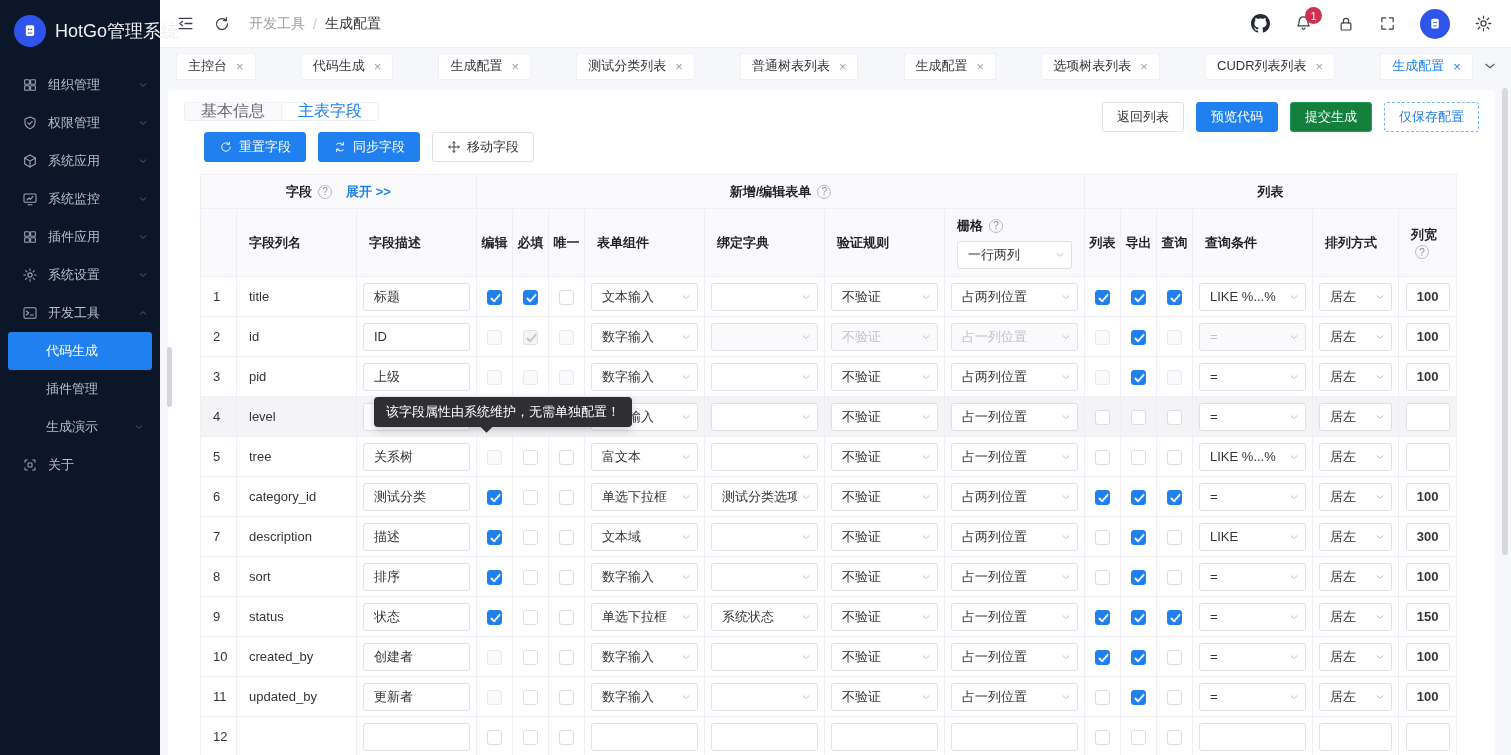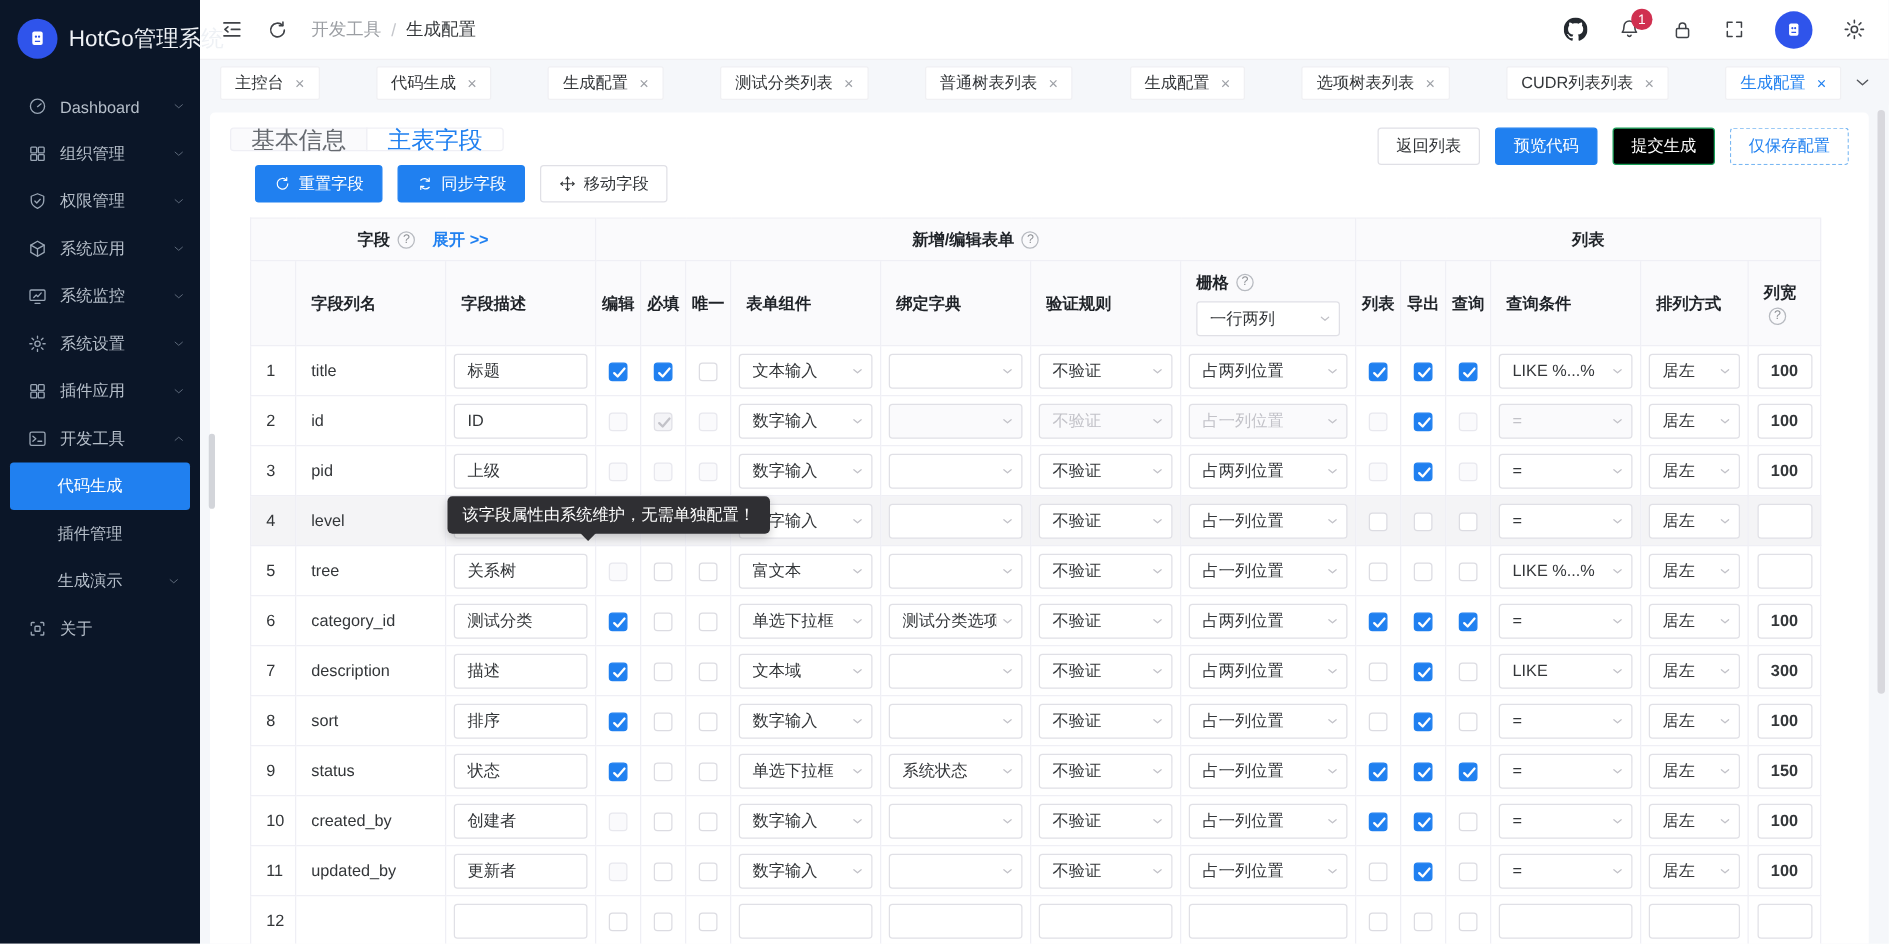--- a/index.html
+++ b/index.html
@@ -43,28 +43,28 @@
   .chip .close-x { color:#9ea1a7; font-size:13px; line-height:1; }
   .chip.active { color:#2080f0; }
   .chip.active .close-x { color:#2080f0; }
   .tabs-collapse { color:#54575c; display:flex; cursor:pointer; }
 
   
   .content { flex:1; padding:6px 16px 0 8px; overflow:hidden; position:relative; }
   .card { background:#fff; border-radius:4px; padding:12px 16px; height:820px; }
   .card-head { display:flex; align-items:flex-start; justify-content:space-between; }
   .ptabs { display:flex; }
-  .ptab { height:19px; display:flex; align-items:center; padding:0 16px; border:1px solid #efeff5; background:#fafafc; color:#666a70; font-size:19px; cursor:pointer; }
+  .ptab { height:19px; display:flex; align-items:center; padding:0 16px; border:1px solid #efeff5; background:#fafafc; color:#666a70; font-size:16px; cursor:pointer; }
   .ptab:first-child { border-radius:3px 0 0 3px; }
   .ptab + .ptab { margin-left:-1px; border-radius:0 3px 3px 0; }
   .ptab.active { background:#fff; color:#2080f0; }
   .head-btns { display:flex; gap:12px; align-items:center; }
   .btn { height:30px; display:flex; align-items:center; gap:6px; padding:0 14px; border-radius:3px; font-size:13px; cursor:pointer; border:1px solid #e0e0e6; background:#fff; color:#333639; white-space:nowrap; }
   .btn.primary { background:#2080f0; border-color:#2080f0; color:#fff; }
-  .btn.success { background:#000000; border-color:#18a058; color:#fff; }
+  .btn.success { background:#15803d; border-color:#18a058; color:#fff; }
   .btn.dashed { border:1px dashed #79b7f2; color:#2080f0; }
   .toolbar { margin-left:20px; display:flex; gap:12px; }
   .btn .b-icon { display:flex; }
 
   
   .tbl-wrap { margin:12px 0 0 16px; }
   table.ftable { border-collapse:collapse; table-layout:fixed; width:1256px; border-top:1px solid #efeff5; border-left:1px solid #efeff5; }
   .ftable th, .ftable td { border-right:1px solid #efeff5; border-bottom:1px solid #efeff5; font-size:13px; vertical-align:middle; }
   .ftable thead th { background:#fafafc; color:#1f2328; font-weight:600; }
   .group-row th { height:34px; text-align:center; }
@@ -91,21 +91,21 @@
 
   .cb { display:inline-block; width:15px; height:15px; border:1px solid #dcdce2; border-radius:3px; background:#fff; position:relative; vertical-align:middle; cursor:pointer; }
   .cb svg { position:absolute; left:1px; top:2px; display:none; }
   .cb.checked { background:#2080f0; border-color:#2080f0; }
   .cb.checked svg { display:block; }
   .cb.disabled { background:#fafafc; border-color:#e8e8ee; cursor:not-allowed; }
   .cb.disabled-checked { background:#f4f4f7; border-color:#e0e0e6; cursor:not-allowed; }
   .cb.disabled-checked svg { display:block; }
 
   
-  .tooltip { position:absolute; left:358px; top:397px; background:#2f2f33; color:#fff; font-size:13px; padding:6px 12px; border-radius:4px; white-space:nowrap; z-index:50; box-shadow:0 3px 8px rgba(0,0,0,.2); }
+  .tooltip { position:absolute; left:374px; top:397px; background:#2f2f33; color:#fff; font-size:13px; padding:6px 12px; border-radius:4px; white-space:nowrap; z-index:50; box-shadow:0 3px 8px rgba(0,0,0,.2); }
   .tooltip .arrow { position:absolute; bottom:-4px; left:108px; width:9px; height:9px; background:#2f2f33; transform:rotate(45deg); }
 
   
   .scroll-main { position:absolute; right:3px; top:88px; width:6px; height:467px; border-radius:3px; background:#d8d8dd; z-index:40; }
   .scroll-mini { position:absolute; left:167px; top:347px; width:5px; height:60px; border-radius:3px; background:#d3d5da; z-index:40; }
 </style>
 </head>
 <body>
 
 <div class="app">
@@ -119,114 +119,100 @@
             <circle cx="13.5" cy="10" r="1.1" fill="#2f54eb"></circle>
             <path d="M9.5 14.5h5" stroke="#2f54eb" stroke-width="1.2" fill="none"></path>
           </svg>
       </span>
       <span class="logo-title">HotGo管理系统</span>
     </div>
     <nav class="menu">
         <div class="menu-item">
           <span class="mi-icon">
             <svg width="16" height="16" viewBox="0 0 24 24" fill="none" stroke="currentColor" stroke-width="1.6" stroke-linecap="round" stroke-linejoin="round">
-              <circle cx="12" cy="12" r="8.5"></circle>
-              <path d="M12 12.5l4.4-3.4"></path>
-            </svg>
-          </span>
-          <span class="mi-label">Dashboard</span>
+              <rect x="4" y="4" width="7" height="7" rx="1"></rect>
+              <rect x="13" y="4" width="7" height="7" rx="1"></rect>
+              <rect x="4" y="13" width="7" height="7" rx="1"></rect>
+              <rect x="13" y="13" width="7" height="7" rx="1"></rect>
+            </svg>
+          </span>
+          <span class="mi-label">组织管理</span>
+          <span class="mi-chev">
+            <svg width="10" height="10" viewBox="0 0 24 24" fill="none" stroke="currentColor" stroke-width="1.6" stroke-linecap="round" stroke-linejoin="round">
+              <path d="M5 9l7 6 7-6"></path>
+            </svg>
+          </span>
+        </div>
+        <div class="menu-item">
+          <span class="mi-icon">
+            <svg width="16" height="16" viewBox="0 0 24 24" fill="none" stroke="currentColor" stroke-width="1.6" stroke-linecap="round" stroke-linejoin="round">
+              <path d="M12 3l7.5 3v5.2c0 4.6-3.2 7.6-7.5 9.3-4.3-1.7-7.5-4.7-7.5-9.3V6z"></path>
+              <path d="M8.8 11.8l2.3 2.3 4.2-4.4"></path>
+            </svg>
+          </span>
+          <span class="mi-label">权限管理</span>
+          <span class="mi-chev">
+            <svg width="10" height="10" viewBox="0 0 24 24" fill="none" stroke="currentColor" stroke-width="1.6" stroke-linecap="round" stroke-linejoin="round">
+              <path d="M5 9l7 6 7-6"></path>
+            </svg>
+          </span>
+        </div>
+        <div class="menu-item">
+          <span class="mi-icon">
+            <svg width="16" height="16" viewBox="0 0 24 24" fill="none" stroke="currentColor" stroke-width="1.6" stroke-linecap="round" stroke-linejoin="round">
+              <path d="M12 3l8 4.6v8.8L12 21l-8-4.6V7.6z"></path>
+              <path d="M4 7.6l8 4.6 8-4.6M12 12.2V21"></path>
+            </svg>
+          </span>
+          <span class="mi-label">系统应用</span>
+          <span class="mi-chev">
+            <svg width="10" height="10" viewBox="0 0 24 24" fill="none" stroke="currentColor" stroke-width="1.6" stroke-linecap="round" stroke-linejoin="round">
+              <path d="M5 9l7 6 7-6"></path>
+            </svg>
+          </span>
+        </div>
+        <div class="menu-item">
+          <span class="mi-icon">
+            <svg width="16" height="16" viewBox="0 0 24 24" fill="none" stroke="currentColor" stroke-width="1.6" stroke-linecap="round" stroke-linejoin="round">
+              <rect x="3" y="4.5" width="18" height="12.5" rx="1.5"></rect>
+              <path d="M7.5 13.5l3-3 2 2 4-4.5"></path>
+              <path d="M9 20.5h6"></path>
+            </svg>
+          </span>
+          <span class="mi-label">系统监控</span>
           <span class="mi-chev">
             <svg width="10" height="10" viewBox="0 0 24 24" fill="none" stroke="currentColor" stroke-width="1.6" stroke-linecap="round" stroke-linejoin="round">
               <path d="M5 9l7 6 7-6"></path>
             </svg>
           </span>
         </div>
         <div class="menu-item">
           <span class="mi-icon">
             <svg width="16" height="16" viewBox="0 0 24 24" fill="none" stroke="currentColor" stroke-width="1.6" stroke-linecap="round" stroke-linejoin="round">
               <rect x="4" y="4" width="7" height="7" rx="1"></rect>
               <rect x="13" y="4" width="7" height="7" rx="1"></rect>
               <rect x="4" y="13" width="7" height="7" rx="1"></rect>
               <rect x="13" y="13" width="7" height="7" rx="1"></rect>
             </svg>
           </span>
-          <span class="mi-label">组织管理</span>
-          <span class="mi-chev">
-            <svg width="10" height="10" viewBox="0 0 24 24" fill="none" stroke="currentColor" stroke-width="1.6" stroke-linecap="round" stroke-linejoin="round">
-              <path d="M5 9l7 6 7-6"></path>
-            </svg>
-          </span>
-        </div>
-        <div class="menu-item">
-          <span class="mi-icon">
-            <svg width="16" height="16" viewBox="0 0 24 24" fill="none" stroke="currentColor" stroke-width="1.6" stroke-linecap="round" stroke-linejoin="round">
-              <path d="M12 3l7.5 3v5.2c0 4.6-3.2 7.6-7.5 9.3-4.3-1.7-7.5-4.7-7.5-9.3V6z"></path>
-              <path d="M8.8 11.8l2.3 2.3 4.2-4.4"></path>
-            </svg>
-          </span>
-          <span class="mi-label">权限管理</span>
-          <span class="mi-chev">
-            <svg width="10" height="10" viewBox="0 0 24 24" fill="none" stroke="currentColor" stroke-width="1.6" stroke-linecap="round" stroke-linejoin="round">
-              <path d="M5 9l7 6 7-6"></path>
-            </svg>
-          </span>
-        </div>
-        <div class="menu-item">
-          <span class="mi-icon">
-            <svg width="16" height="16" viewBox="0 0 24 24" fill="none" stroke="currentColor" stroke-width="1.6" stroke-linecap="round" stroke-linejoin="round">
-              <path d="M12 3l8 4.6v8.8L12 21l-8-4.6V7.6z"></path>
-              <path d="M4 7.6l8 4.6 8-4.6M12 12.2V21"></path>
-            </svg>
-          </span>
-          <span class="mi-label">系统应用</span>
-          <span class="mi-chev">
-            <svg width="10" height="10" viewBox="0 0 24 24" fill="none" stroke="currentColor" stroke-width="1.6" stroke-linecap="round" stroke-linejoin="round">
-              <path d="M5 9l7 6 7-6"></path>
-            </svg>
-          </span>
-        </div>
-        <div class="menu-item">
-          <span class="mi-icon">
-            <svg width="16" height="16" viewBox="0 0 24 24" fill="none" stroke="currentColor" stroke-width="1.6" stroke-linecap="round" stroke-linejoin="round">
-              <rect x="3" y="4.5" width="18" height="12.5" rx="1.5"></rect>
-              <path d="M7.5 13.5l3-3 2 2 4-4.5"></path>
-              <path d="M9 20.5h6"></path>
-            </svg>
-          </span>
-          <span class="mi-label">系统监控</span>
+          <span class="mi-label">插件应用</span>
           <span class="mi-chev">
             <svg width="10" height="10" viewBox="0 0 24 24" fill="none" stroke="currentColor" stroke-width="1.6" stroke-linecap="round" stroke-linejoin="round">
               <path d="M5 9l7 6 7-6"></path>
             </svg>
           </span>
         </div>
         <div class="menu-item">
           <span class="mi-icon">
             <svg width="16" height="16" viewBox="0 0 24 24" fill="none" stroke="currentColor" stroke-width="1.6" stroke-linecap="round" stroke-linejoin="round">
               <circle cx="12" cy="12" r="3.2"></circle>
               <path d="M12 2.8v2.6M12 18.6v2.6M2.8 12h2.6M18.6 12h2.6M5.4 5.4l1.9 1.9M16.7 16.7l1.9 1.9M18.6 5.4l-1.9 1.9M7.3 16.7l-1.9 1.9"></path>
             </svg>
           </span>
           <span class="mi-label">系统设置</span>
-          <span class="mi-chev">
-            <svg width="10" height="10" viewBox="0 0 24 24" fill="none" stroke="currentColor" stroke-width="1.6" stroke-linecap="round" stroke-linejoin="round">
-              <path d="M5 9l7 6 7-6"></path>
-            </svg>
-          </span>
-        </div>
-        <div class="menu-item">
-          <span class="mi-icon">
-            <svg width="16" height="16" viewBox="0 0 24 24" fill="none" stroke="currentColor" stroke-width="1.6" stroke-linecap="round" stroke-linejoin="round">
-              <rect x="4" y="4" width="7" height="7" rx="1"></rect>
-              <rect x="13" y="4" width="7" height="7" rx="1"></rect>
-              <rect x="4" y="13" width="7" height="7" rx="1"></rect>
-              <rect x="13" y="13" width="7" height="7" rx="1"></rect>
-            </svg>
-          </span>
-          <span class="mi-label">插件应用</span>
           <span class="mi-chev">
             <svg width="10" height="10" viewBox="0 0 24 24" fill="none" stroke="currentColor" stroke-width="1.6" stroke-linecap="round" stroke-linejoin="round">
               <path d="M5 9l7 6 7-6"></path>
             </svg>
           </span>
         </div>
         <div class="menu-item">
           <span class="mi-icon">
             <svg width="16" height="16" viewBox="0 0 24 24" fill="none" stroke="currentColor" stroke-width="1.6" stroke-linecap="round" stroke-linejoin="round">
               <rect x="3" y="4" width="18" height="16" rx="2"></rect>

